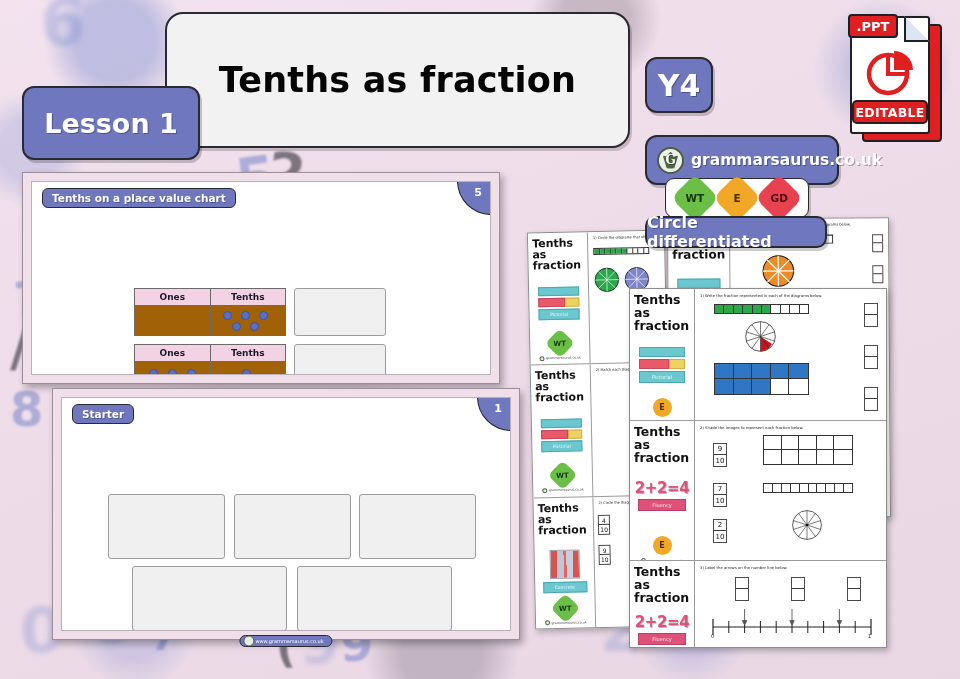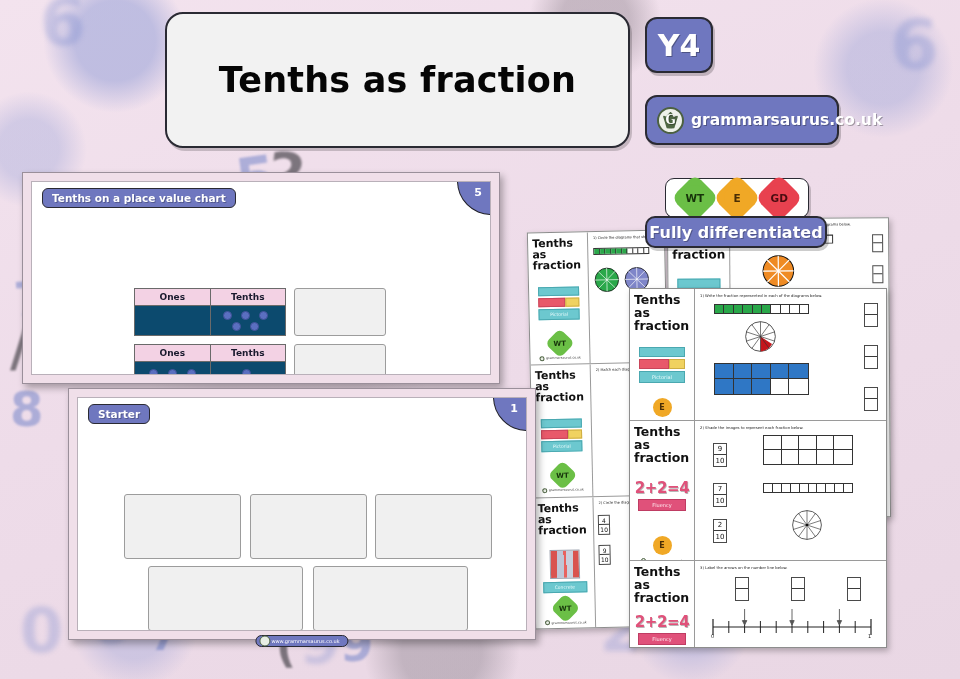--- a/index.html
+++ b/index.html
@@ -43,20 +43,21 @@
     position: absolute;
     background: #6f77bf;
     border: 2px solid #2a2a33;
     border-radius: 12px;
     display: flex; align-items: center; justify-content: center;
     color: #ffffff;
     font-family: "DejaVu Sans", sans-serif;
     font-weight: 700;
     text-shadow: 1px 1px 0 rgba(0,0,0,.30);
     box-shadow: 2px 3px 0 rgba(0,0,0,.20);
+    margin-top: 40px;
   }
 
   #lesson-pill { left: 22px; top: 46px; width: 178px; height: 74px; font-size: 27px; z-index: 3; }
 
   #title-card {
     position: absolute; left: 165px; top: 12px; width: 465px; height: 136px;
     background: #f2f2f2; border: 2px solid #2a2a33; border-radius: 18px;
     display: flex; align-items: center; justify-content: center;
     box-shadow: 2px 3px 0 rgba(0,0,0,.18);
     z-index: 2;
@@ -137,21 +138,21 @@
   .q-banner {
     position: absolute;
     background: #f3d9e8; border: 1px solid #e2c3d6;
     display: flex; align-items: center; justify-content: center;
     font-family: "DejaVu Sans", sans-serif; font-size: 9.5px; color: #222;
     text-align: center; padding: 0 6px;
   }
   .answer-box { position: absolute; background: #f0f0f0; border: 1px solid #9c9c9c; border-radius: 3px; }
 
   
-  .pv-table { position: absolute; border: 1px solid #6a6a6a; background: #0c4a6e; }
+  .pv-table { position: absolute; border: 1px solid #6a6a6a; background: #a16207; }
   .pv-head { display: flex; height: 17px; }
   .pv-head div {
     flex: 1; background: #f3d2e4; border-right: 1px solid #6a6a6a; border-bottom: 1px solid #6a6a6a;
     display: flex; align-items: center; justify-content: center;
     font-family: "DejaVu Sans", sans-serif; font-weight: 700; font-size: 9px; color: #1a1a2e;
   }
   .pv-head div:last-child { border-right: none; }
   .pv-body { display: flex; }
   .pv-cell { flex: 1; border-right: 1px solid #6a6a6a; position: relative; }
   .pv-cell:last-child { border-right: none; }
@@ -276,37 +277,53 @@
   <span class="glyph soft" style="left:560px; top:6px; font-size:72px;">0</span>
   <span class="glyph soft" style="left:890px; top:10px; font-size:70px;">6</span>
   <span class="glyph soft" style="left:20px; top:600px; font-size:62px;">0</span>
   <span class="glyph soft" style="left:92px; top:598px; font-size:54px;">6</span>
   <span class="glyph soft" style="left:600px; top:600px; font-size:60px;">2</span>
   <span class="glyph soft" style="left:40px; top:-10px; font-size:66px;">6</span>
 </div>
 
 <div id="header">
 
+  <div id="lesson-pill" class="pill">
+    <span>Lesson 1</span>
+  </div>
 
   <div id="title-card">
     <div id="title-text">Tenths as fraction</div>
   </div>
 
   <div id="year-pill" class="pill">
     <span>Y4</span>
   </div>
 
 
   <div id="brand-pill" class="pill">
     <span id="brand-logo">
       <span>G</span>
     </span>
     <span id="brand-text">grammarsaurus.co.uk</span>
   </div>
 
+  <div id="ppt-icon">
+    <div id="ppt-back"></div>
+    <div id="ppt-front">
+      <div id="ppt-fold"></div>
+      <svg id="ppt-chart" viewBox="0 0 52 52">
+        <circle cx="24" cy="28" r="19" fill="none" stroke="#e02020" stroke-width="4.5"></circle>
+        <path d="M24 28 L24 9 A19 19 0 0 1 43 28 Z" fill="#fff" stroke="#e02020" stroke-width="4"></path>
+        <path d="M30 5 L30 24 L49 24 A19 19 0 0 0 30 5 Z" fill="#e02020"></path>
+      </svg>
+    </div>
+    <div id="ppt-tag-ppt">.PPT</div>
+    <div id="ppt-tag-edit">EDITABLE</div>
+  </div>
 </div>
 
 <div class="ws" style="left:531px; top:231px; width:138px; height:397px; transform:rotate(-1.2deg);">
 
   <div class="ws-row" style="height:132px;">
     <div class="ws-left" style="width:60px;">
       <div class="ws-head" style="font-size:11px;">Tenths as fraction</div>
       <div class="chip-stack" style="margin-top:12px; padding:0 5px;">
         <div class="bar-cyan" style="width:100%; height:9px;"></div>
         <div class="bar-split" style="width:100%; height:9px;">
@@ -707,21 +724,21 @@
     <span class="badge-inner">WT</span>
   </span>
   <span class="badge e" style="width:27px; height:27px; font-size:10.5px;">
     <span class="badge-inner">E</span>
   </span>
   <span class="badge gd" style="width:27px; height:27px; font-size:10.5px;">
     <span class="badge-inner">GD</span>
   </span>
 </div>
 <div id="diff-pill">
-  <span>Fully differentiated</span>
+  <span>Circle differentiated</span>
 </div>
 
 <div class="slide-wrap" style="left:22px; top:172px; width:478px; height:212px;">
   <div class="slide-inner">
     <div class="slide-title-tab">Tenths on a place value chart</div>
     <div class="slide-num">
       <span>5</span>
     </div>
 
 
@@ -756,21 +773,21 @@
         </div>
         <div class="pv-cell">
           <span class="counter" style="left:31px; top:7px;"></span>
         </div>
       </div>
     </div>
     <div class="answer-box" style="left:262px; top:162px; width:92px; height:42px;"></div>
   </div>
 </div>
 
-<div class="slide-wrap" style="left:68px; top:388px; width:468px; height:252px;">
+<div class="slide-wrap" style="left:52px; top:388px; width:468px; height:252px;">
   <div class="slide-inner">
     <div class="slide-title-tab">Starter</div>
     <div class="slide-num">
       <span>1</span>
     </div>
 
 
     <div class="answer-box" style="left:46px; top:96px; width:117px; height:65px;"></div>
     <div class="answer-box" style="left:172px; top:96px; width:117px; height:65px;"></div>
     <div class="answer-box" style="left:297px; top:96px; width:117px; height:65px;"></div>

